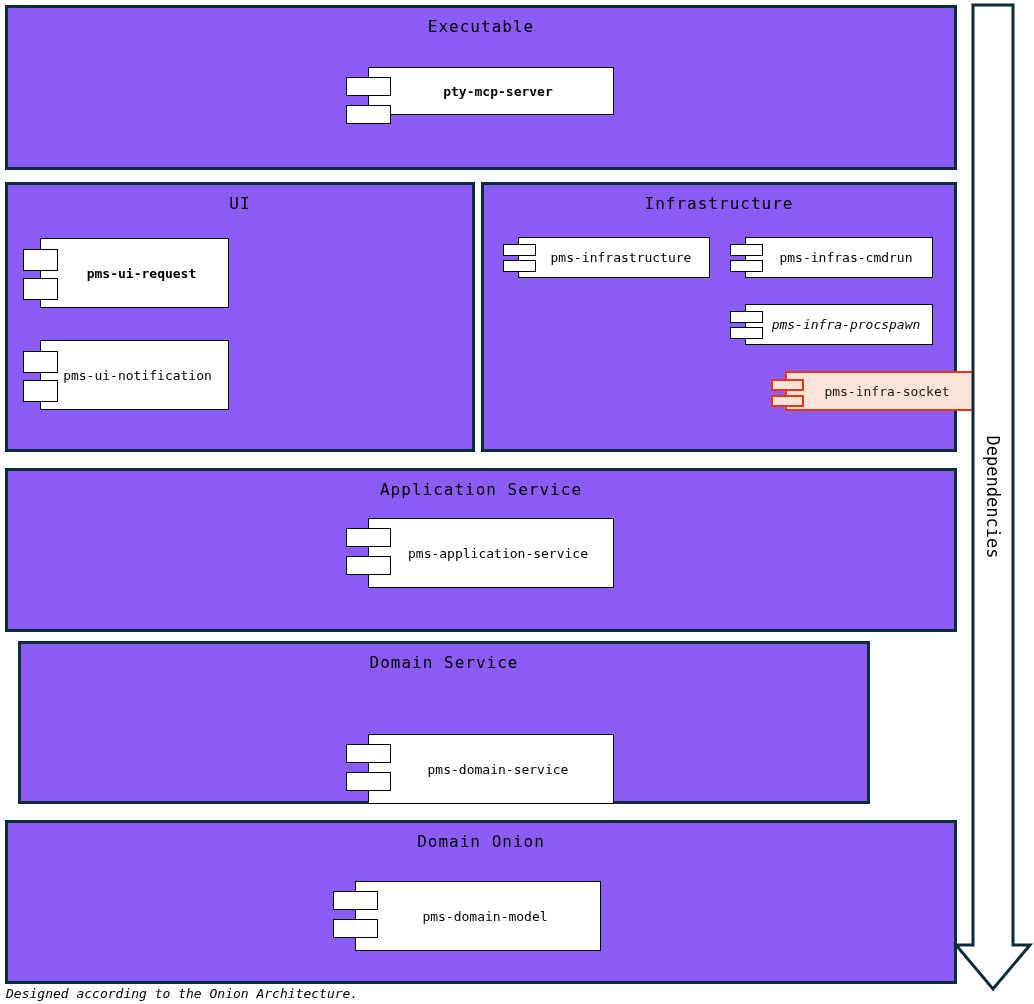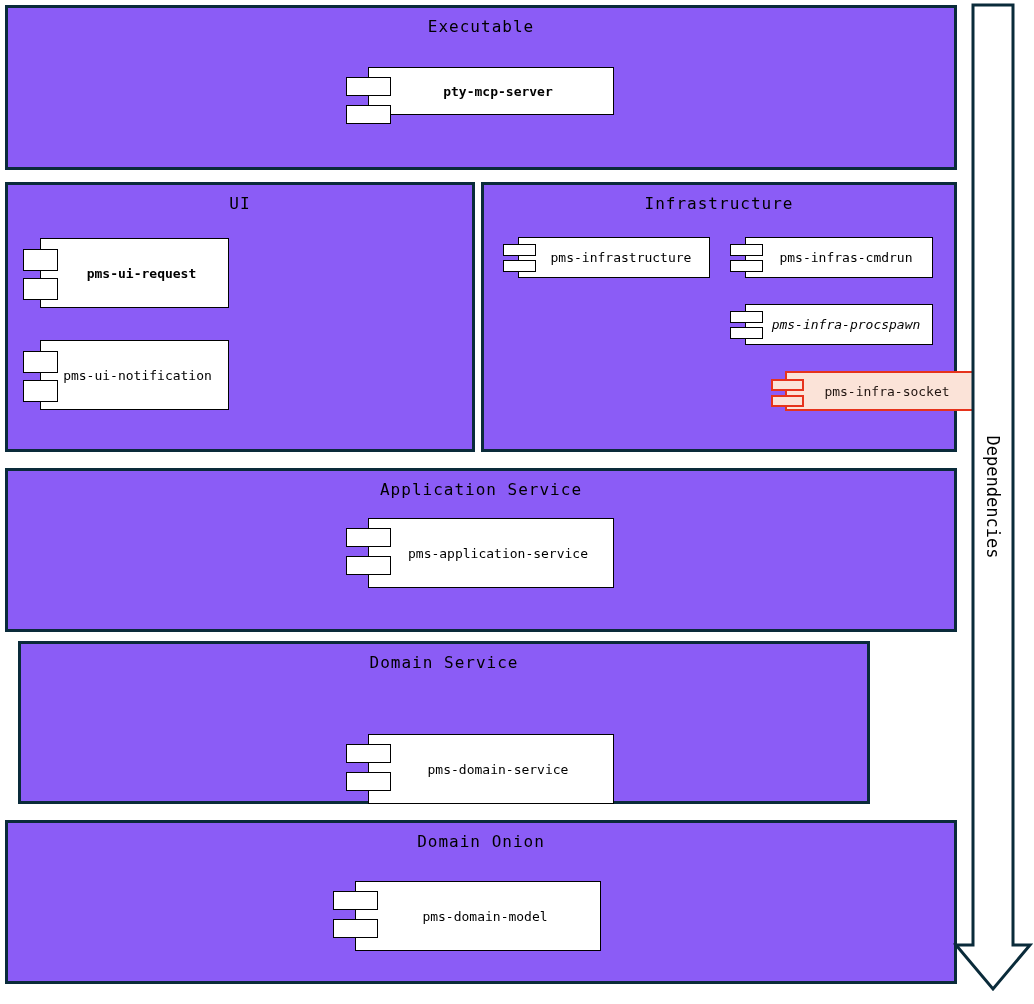--- a/index.html
+++ b/index.html
@@ -163,14 +163,15 @@
     <span class="tab tab1"></span>
     <span class="tab tab2"></span>
     <span class="label">pms-domain-model</span>
   </div>
 
   <svg class="arrow-svg" width="1034" height="1004" viewBox="0 0 1034 1004">
     <path d="M973,5 L1013,5 L1013,945 L1030,945 L993,989 L956,945 L973,945 Z" fill="#ffffff" stroke="#0a2b3a" stroke-width="3" stroke-linejoin="miter"></path>
     <text x="993" y="497" text-anchor="middle" dominant-baseline="central" transform="rotate(90 993 497)">Dependencies</text>
   </svg>
 
+  <div class="caption">Designed according to the Onion Architecture.</div>
 
 </div>
 
 </body></html>

